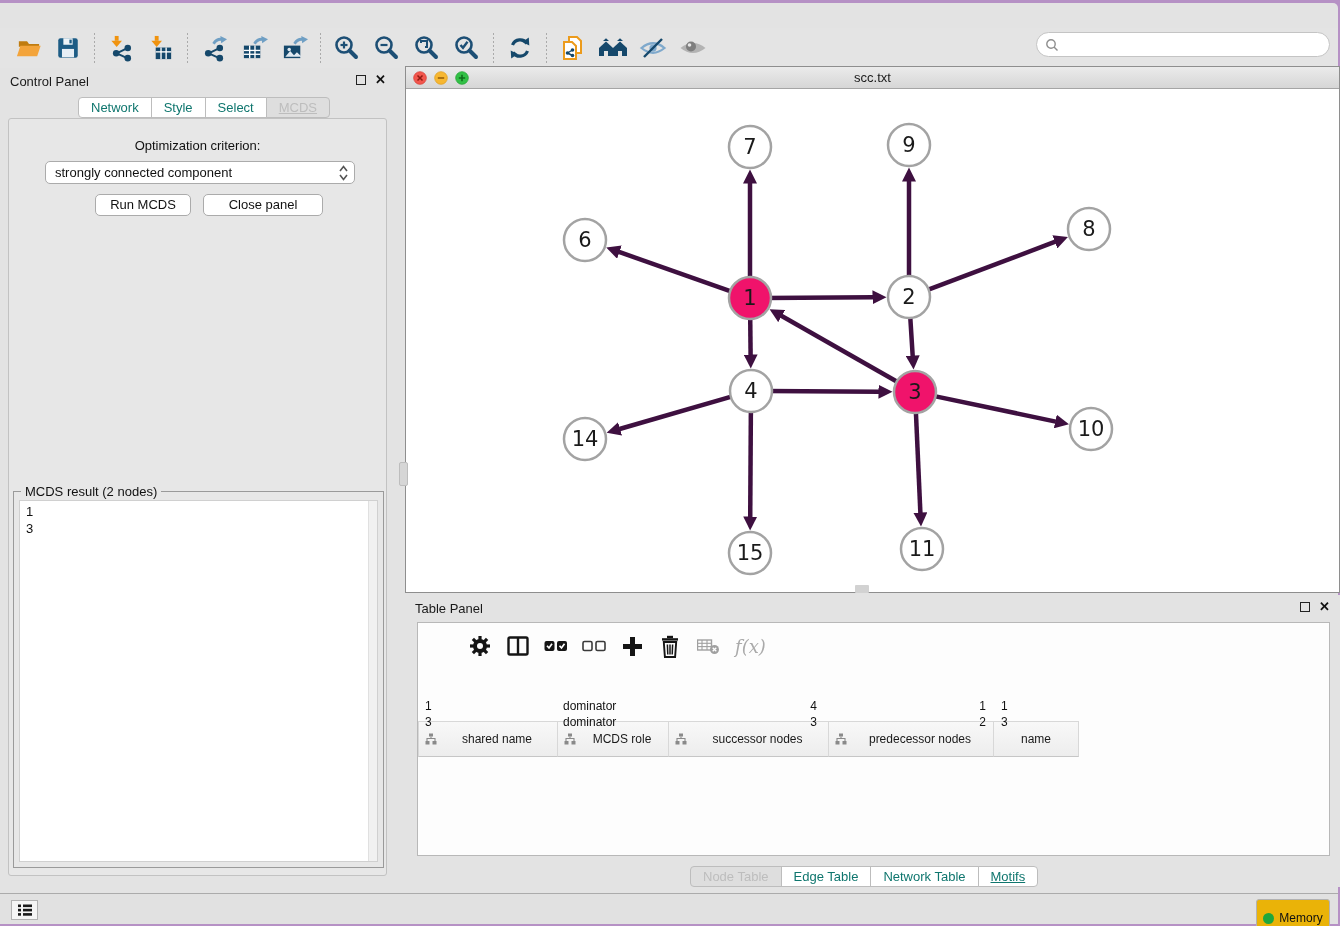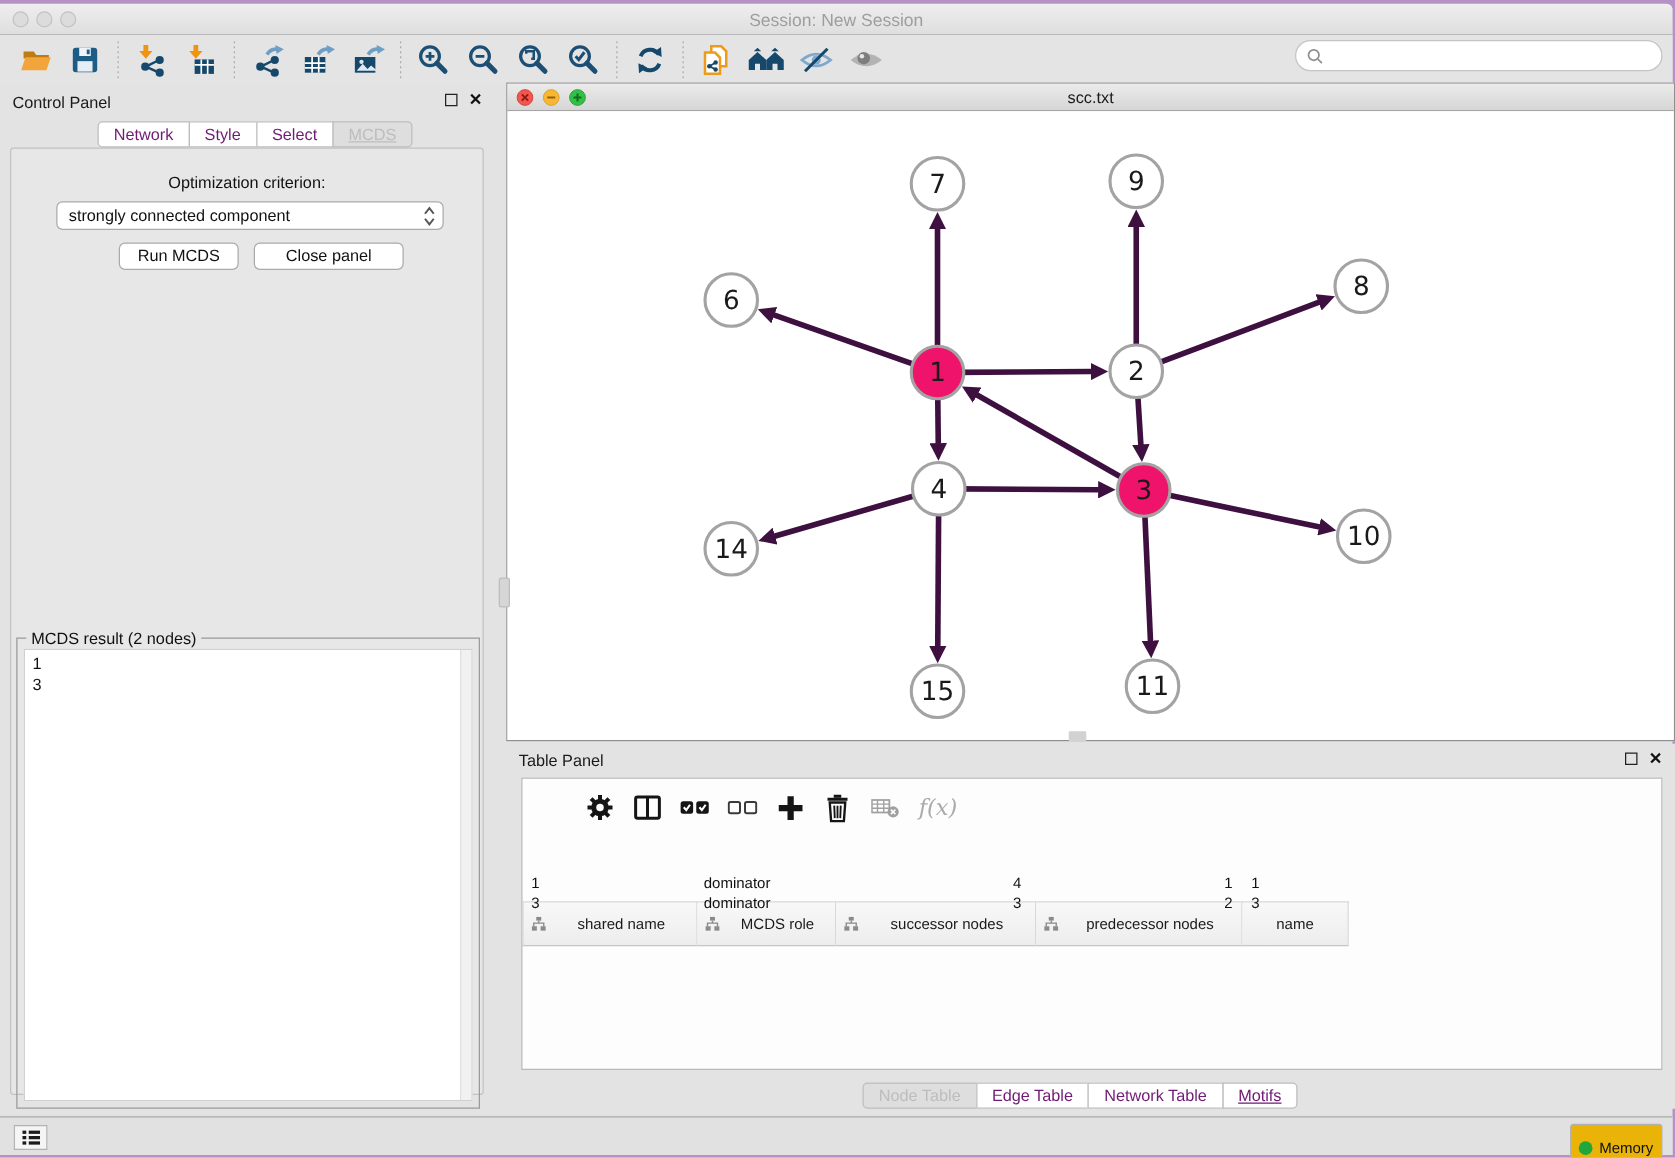--- a/index.html
+++ b/index.html
@@ -23,35 +23,35 @@
     border:1px solid #c4c4c4; border-radius:13px; display:flex; align-items:center; padding-left:8px; }
   .searchbox input { border:none; outline:none; flex:1; font-size:13px; background:transparent; margin-left:5px; }
 
   
   .cpanel { position:absolute; left:0; top:65px; width:396px; height:816px; background:#e3e3e3; }
   .panel-head { position:absolute; left:10px; top:6px; font-size:13px; color:#1a1a1a; }
   .panel-btns { position:absolute; right:10px; top:7px; display:flex; gap:9px; align-items:center; }
   .float-ic { width:10px; height:10px; border:1.5px solid #222; background:transparent; }
   .close-ic { font-size:13px; font-weight:bold; color:#111; line-height:10px; }
   .tabs { position:absolute; left:78px; top:29px; display:flex; height:21px; }
-  .tab { border:1px solid #bdbdbd; background:#fff; color:#701a75; font-size:13px; padding:2px 12px;
+  .tab { border:1px solid #bdbdbd; background:#fff; color:#0f766e; font-size:13px; padding:2px 12px;
     margin-left:-1px; line-height:15px; }
   .tab:first-child { border-radius:4px 0 0 4px; margin-left:0; }
   .tab:last-child { border-radius:0 4px 4px 0;text-decoration:underline; }
   .tab.selected { background:#dedede; color:#bdbdbd; }
   .cp-content { position:absolute; left:8px; top:50px; width:379px; height:758px;
     border:1px solid #c2c2c2; border-radius:3px; background:#e7e7e7; }
   .opt-label { position:absolute; top:19px; width:100%; text-align:center; font-size:13px; color:#111; }
   .dropdown { position:absolute; left:36px; top:42px; width:310px; height:23px; background:#fff;
     border:1px solid #ababab; border-radius:5px; font-size:13px; display:flex; align-items:center;
     padding-left:9px; color:#111; }
   .dd-stepper { position:absolute; right:6px; top:3px; }
   .btn { position:absolute; height:22px; background:#fff; border:1px solid #ababab; border-radius:5px;
     font-size:13px; color:#111; text-align:center; line-height:20px; }
-  .groupbox { position:absolute; left:4px; top:391px; width:371px; height:377px; border:1px solid #9a9a9a; }
+  .groupbox { position:absolute; left:4px; top:372px; width:371px; height:377px; border:1px solid #9a9a9a; }
   .group-title { position:absolute; left:7px; top:-8px; background:#e7e7e7; padding:0 4px; font-size:13px; color:#111; }
   .result-area { position:absolute; left:5px; top:8px; right:5px; bottom:5px; background:#fff; border:1px solid #d0d0d0; }
   .result-scroll { position:absolute; right:0; top:0; width:9px; height:100%; background:#f1f1f1; border-left:1px solid #e0e0e0; }
   .result-text { padding:2px 6px; font-size:13px; color:#111; line-height:17px; white-space:pre; }
 
   
   .netwin { position:absolute; left:405px; top:63px; width:935px; height:527px;
     border:1px solid #8e8e8e; background:#fff; }
   .net-titlebar { position:absolute; left:0; top:0; width:100%; height:22px;
     background:linear-gradient(#ebebeb,#d6d6d6); border-bottom:1px solid #a5a5a5; }
@@ -86,28 +86,20 @@
     display:flex; align-items:center; justify-content:center; }
   .mem-btn { position:absolute; right:8px; top:5px; width:74px; height:38px; background:#eab308; border:1px solid #b2b2b2;
     border-radius:3px; display:flex; align-items:center; justify-content:center; gap:5px; font-size:12px; color:#111; }
   .mem-dot { width:11px; height:11px; border-radius:50%; }
 </style>
 </head>
 <body>
 
 <div class="window">
 
-  <div class="titlebar">
-    <div class="traffic">
-      <div class="tl"></div>
-      <div class="tl"></div>
-      <div class="tl"></div>
-    </div>
-    <div class="wtitle">Session: New Session</div>
-  </div>
 
   <div class="toolbar">
     <div class="ti">
       <svg width="27" height="27" viewBox="0 0 28 28">
           <path d="M4 10 V6.5 h8.5 l2 2.8 H25 v3 H4z" fill="#c07c10"></path>
           <path d="M2 22 L5.6 11.2 h21 L23 22z" fill="#f3a43b"></path>
         </svg>
     </div>
     <div class="ti">
       <svg width="26" height="26" viewBox="0 0 28 28">

